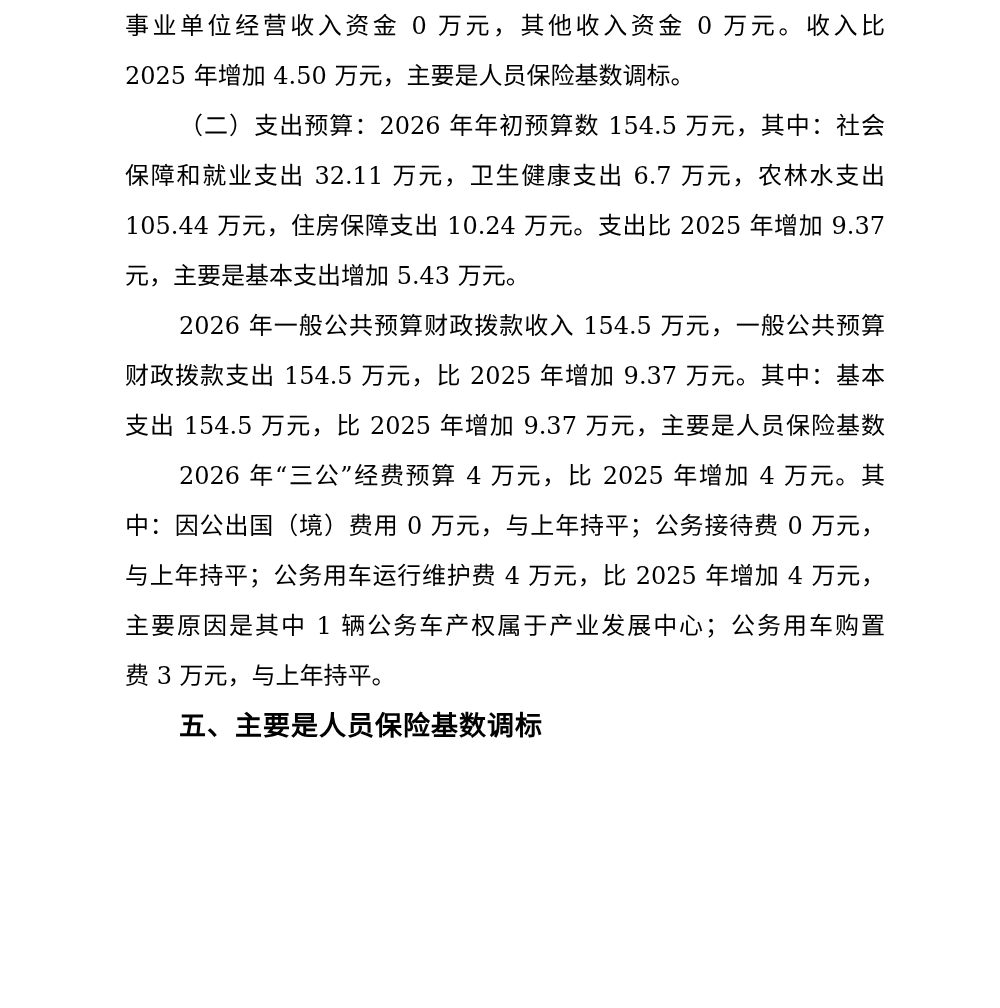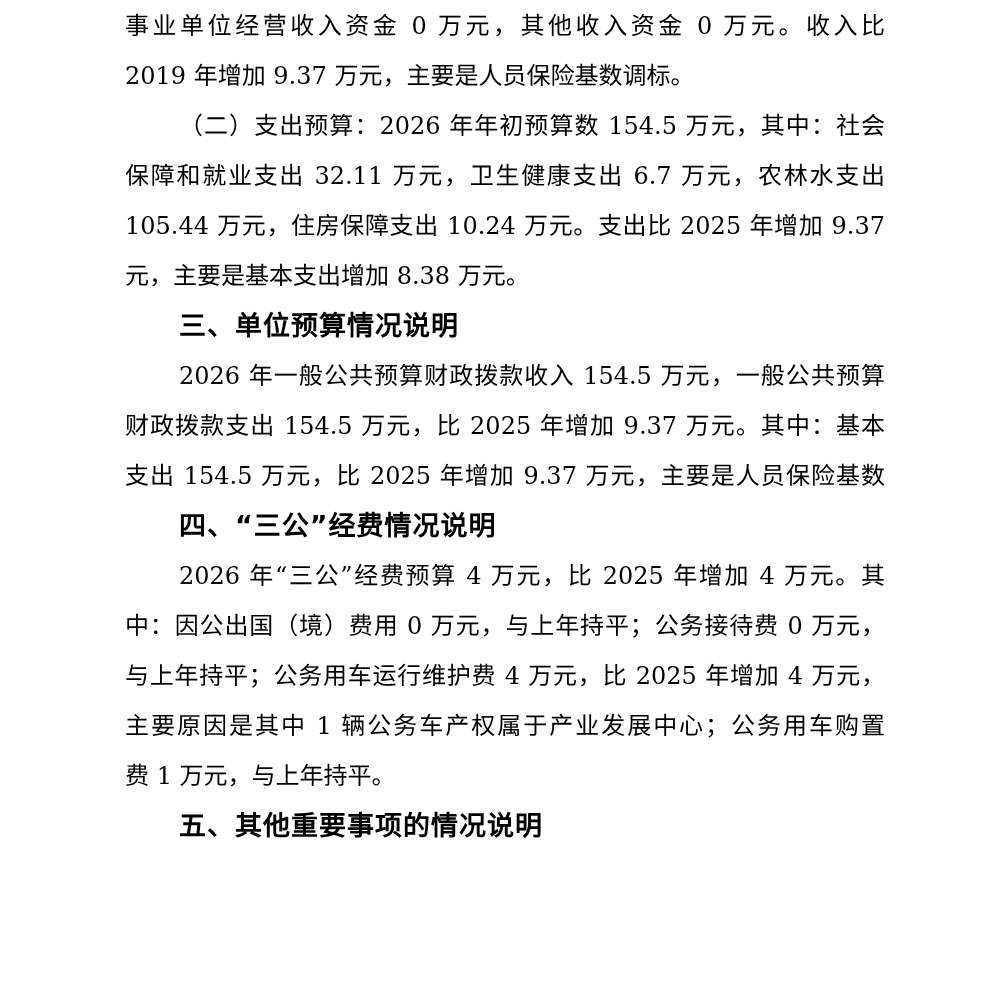--- a/index.html
+++ b/index.html
@@ -42,50 +42,44 @@
     letter-spacing: 1px;
   }
 </style>
 </head>
 <body>
 
 <div class="page">
 
   <div>
     <div class="line just">事业单位经营收入资金 0 万元，其他收入资金 0 万元。收入比</div>
-    <div class="line end">2019 年增加 9.37 万元，主要是人员保险基数调标。</div>
+    <div class="line end">2025 年增加 4.50 万元，主要是人员保险基数调标。</div>
   </div>
 
   <div>
     <div class="line indent">（二）支出预算：2026 年年初预算数 154.5 万元，其中：社会</div>
     <div class="line">保障和就业支出 32.11 万元，卫生健康支出 6.7 万元，农林水支出</div>
     <div class="line">105.44 万元，住房保障支出 10.24 万元。支出比 2025 年增加 9.37 万</div>
-    <div class="line end">元，主要是基本支出增加 8.38 万元。</div>
+    <div class="line end">元，主要是基本支出增加 5.43 万元。</div>
   </div>
 
-  <div>
-    <div class="line heading indent">三、单位预算情况说明</div>
-  </div>
 
   <div>
     <div class="line indent">2026 年一般公共预算财政拨款收入 154.5 万元，一般公共预算</div>
     <div class="line">财政拨款支出 154.5 万元，比 2025 年增加 9.37 万元。其中：基本</div>
     <div class="line">支出 154.5 万元，比 2025 年增加 9.37 万元，主要是人员保险基数</div>
   </div>
 
 
-  <div>
-    <div class="line heading indent">四、“三公”经费情况说明</div>
-  </div>
 
   <div>
     <div class="line indent">2026 年“三公”经费预算 4 万元，比 2025 年增加 4 万元。其</div>
     <div class="line">中：因公出国（境）费用 0 万元，与上年持平；公务接待费 0 万元，</div>
     <div class="line">与上年持平；公务用车运行维护费 4 万元，比 2025 年增加 4 万元，</div>
     <div class="line">主要原因是其中 1 辆公务车产权属于产业发展中心；公务用车购置</div>
-    <div class="line end">费 1 万元，与上年持平。</div>
+    <div class="line end">费 3 万元，与上年持平。</div>
   </div>
 
   <div>
-    <div class="line heading indent">五、其他重要事项的情况说明</div>
+    <div class="line heading indent">五、主要是人员保险基数调标</div>
   </div>
 
 </div>
 
 </body></html>

